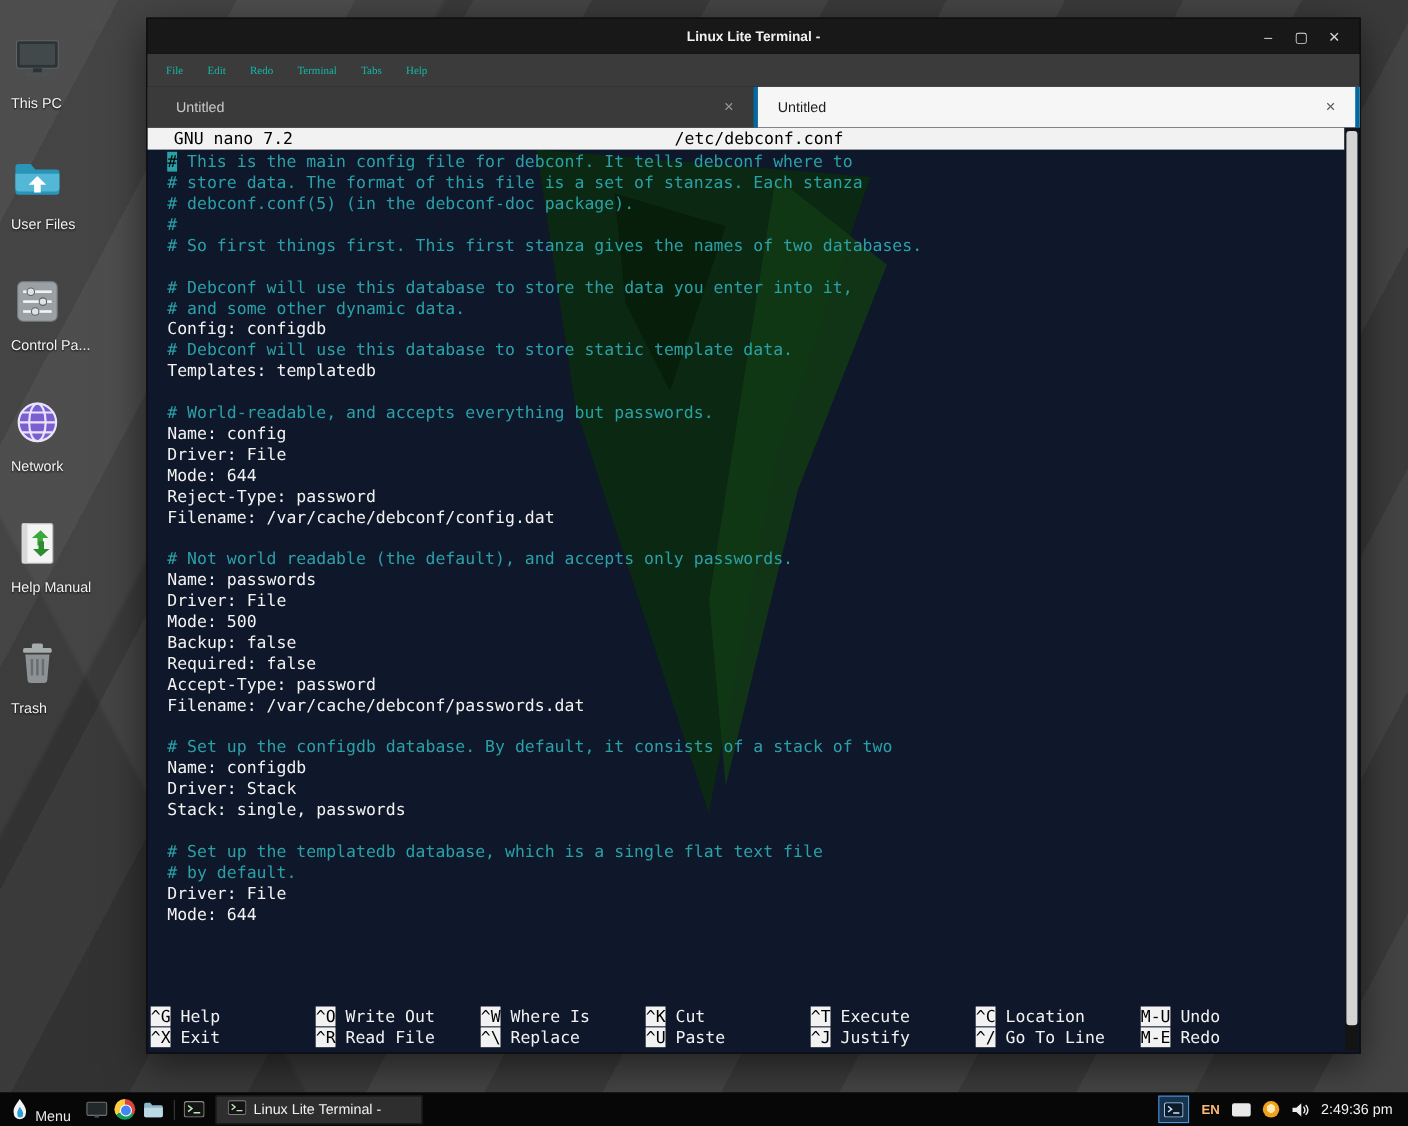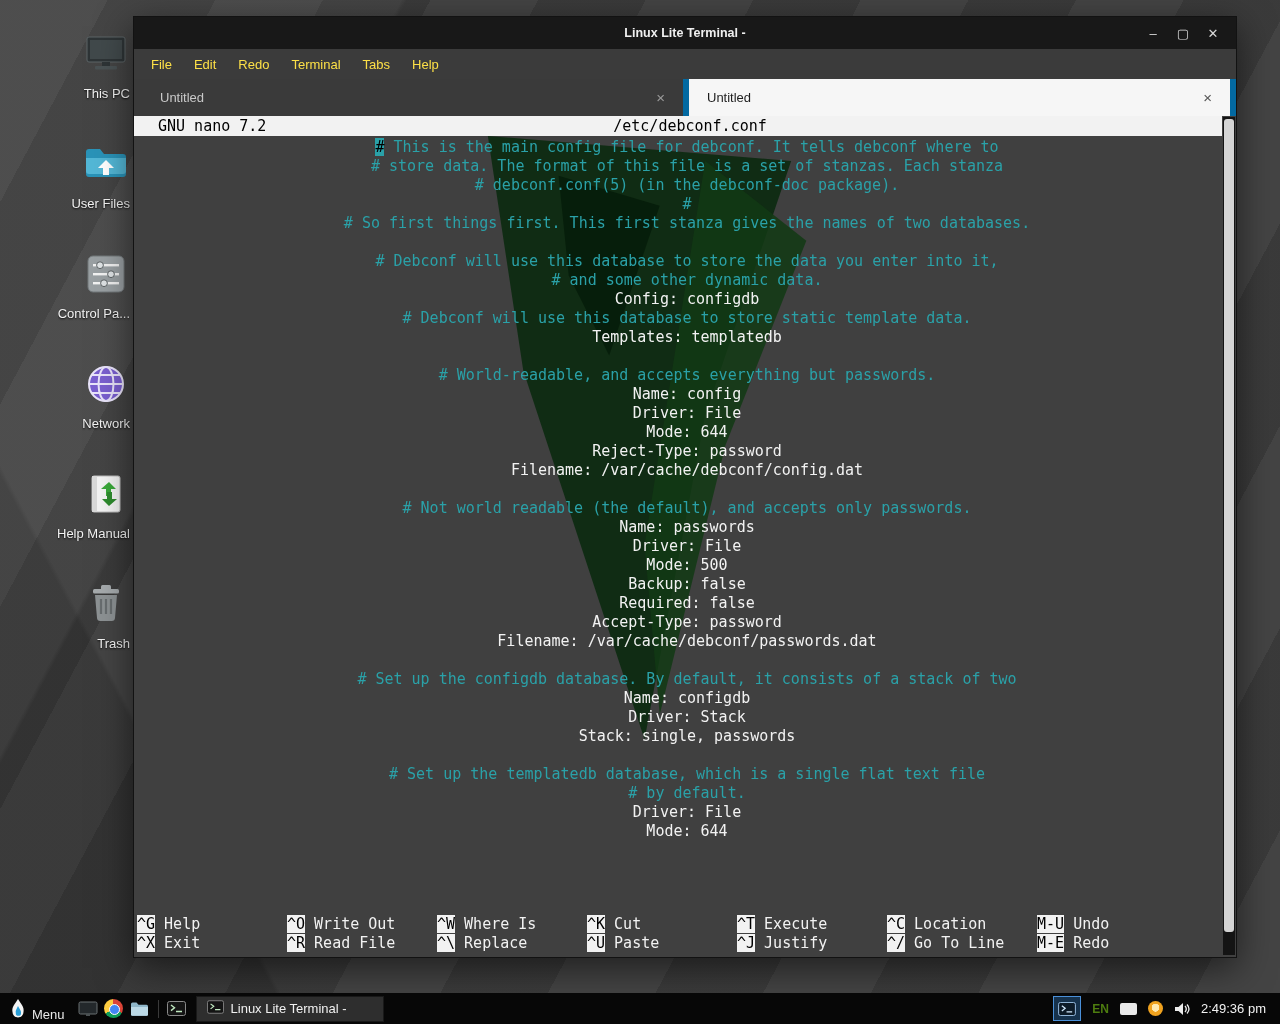--- a/index.html
+++ b/index.html
@@ -9,61 +9,61 @@
   .desktop { position:relative; width:1280px; height:1024px;
     background-color:#3e3e3e;
     background-image:
       linear-gradient(118deg, rgba(255,255,255,0.05) 0 22%, rgba(255,255,255,0) 22.3%),
       linear-gradient(62deg, rgba(0,0,0,0.14) 0 16%, rgba(0,0,0,0) 16.3%),
       repeating-linear-gradient(118deg, rgba(255,255,255,0.03) 0 95px, rgba(0,0,0,0.06) 95px 190px);
   }
 
   
   .desktop-icons { position:absolute; left:10px; top:24px; width:120px; }
-  .dicon { width:120px; height:110px; display:flex; flex-direction:column; align-items:flex-end;
+  .dicon { width:120px; height:110px; display:flex; flex-direction:column; align-items:flex-start;
            justify-content:flex-start; cursor:default; }
   .dicon-glyph { width:48px; height:48px; margin-top:6px; }
   .dicon-glyph svg { width:48px; height:48px; }
   .dicon-label { margin-top:8px; font-size:13px; color:#f2f2f2; text-align:center;
                  text-shadow:0 1px 2px rgba(0,0,0,.9); max-width:112px; white-space:nowrap;
                  overflow:hidden; }
 
   
   .window { position:absolute; left:133px; top:16px; width:1104px; height:942px;
             background:#000; border:1px solid #121212; box-shadow:0 10px 34px rgba(0,0,0,.55);
             display:flex; flex-direction:column; }
   .titlebar { height:32px; background:#181818; position:relative; display:flex;
               align-items:center; justify-content:center; flex:0 0 32px; }
   .window-title { color:#f0f0f0; font-size:12.5px; font-weight:bold; }
   .win-controls { position:absolute; right:8px; top:0; height:32px; display:flex; align-items:center; }
   .win-btn { width:30px; height:32px; display:flex; align-items:center; justify-content:center;
              color:#d9d9d9; font-size:13px; cursor:default; }
 
   .menubar { height:30px; background:#3b3b3b; display:flex; align-items:center;
              padding-left:6px; flex:0 0 30px; }
-  .menu-item { color:#fde047; font-size:13px; padding:5px 11px; }
+  .menu-item { color:#14b8a6; font-size:10px; padding:5px 11px;font-family:Liberation Serif, serif; }
 
   .tabbar { height:37px; display:flex; background:#262626; flex:0 0 37px; }
   .tab { flex:1; display:flex; align-items:center; background:#3a3a3a; color:#c9c9c9;
-         font-size:13px; padding:0 14px 0 26px; border-right:6px solid #0369a1; }
+         font-size:13px; padding:0 14px 0 26px; border-right:4px solid #0369a1; }
   .tab.active { background:#f6f6f6; color:#1d1d1d; padding-left:18px; }
   .tab-close { margin-left:auto; font-size:15px; color:#9a9a9a; padding:0 4px; }
   .tab.active .tab-close { color:#555; }
 
-  .terminal { position:relative; flex:1; background:#404040; overflow:hidden;
+  .terminal { position:relative; flex:1; background:#0f172a; overflow:hidden;
               font-family:"DejaVu Sans Mono", monospace; font-size:15px; line-height:19px;
               color:#f2f2f2; display:flex; flex-direction:column; padding-right:14px; }
   .watermark { position:absolute; left:0; top:0; width:100%; height:100%; z-index:0; }
 
   .nano-header { position:relative; z-index:1; height:20px; line-height:20px;
                  background:#f2f2f2; color:#000; display:grid;
                  grid-template-columns:1fr auto 1fr; padding-left:24px; }
   .nano-file { text-align:right; }
 
-  .nano-lines { position:relative; z-index:1; padding-left:18px; margin-top:2px;text-align:center; }
+  .nano-lines { position:relative; z-index:1; padding-left:18px; margin-top:2px; }
   .line { height:19px; white-space:pre; }
   .line.comment { color:#2aa1a8; }
   .cursor { background:#2aa1a8; color:#000; }
 
   .nano-footer { position:relative; z-index:1; margin-top:auto; padding:0 0 4px 3px; }
   .srow { display:grid; grid-template-columns:repeat(7,150px); height:19px; }
   .sc { white-space:pre; }
   .key { background:#f2f2f2; color:#000; }
 
   .scrollbar { position:absolute; right:1px; top:100px; bottom:2px; width:12px; background:#141414; }
@@ -76,21 +76,21 @@
   .menu-btn { display:flex; align-items:flex-end; gap:6px; padding:0 10px 0 4px; height:27px; }
   .tb-icon { width:26px; height:27px; display:flex; align-items:center; justify-content:center; }
   .tb-sep { width:1px; height:18px; background:#3a3a3a; margin:0 5px; }
   .task-btn { display:flex; align-items:center; gap:7px; height:26px; margin-left:6px;
               padding:0 10px; width:188px; background:#2e2e2e; border:1px solid #191919; }
   .task-btn span.tlabel { white-space:nowrap; overflow:hidden; font-size:13px; color:#f0f0f0; }
 
   .tray { margin-left:auto; display:flex; align-items:center; gap:11px; }
   .tray-icon.highlight { width:28px; height:25px; border:1px solid #4a90d9; background:#16324d;
                          display:flex; align-items:center; justify-content:center; }
-  .lang { font-size:12px; font-weight:bold; color:#4d7c0f; }
+  .lang { font-size:12px; font-weight:bold; color:#fdba74; }
   .kb-icon { width:17px; height:12px; background:#e9e9e9; border-radius:2px; display:inline-block; }
   .notif { width:15px; height:15px; border-radius:50%;
            background:radial-gradient(circle at 50% 45%, #ffe9b0 0 34%, #f0a21e 36% 100%); }
   .vol svg { display:block; }
   .clock { color:#f2f2f2; font-size:13px; padding-right:6px; }
 
   .chromium { width:19px; height:19px; border-radius:50%; position:relative;
               background:conic-gradient(#db4437 0 33%, #0f9d58 33% 66%, #ffcd40 66% 100%); }
   .chromium::after { content:""; position:absolute; left:5px; top:5px; width:9px; height:9px;
                      border-radius:50%; background:#4285f4; border:1.5px solid #fff; }

